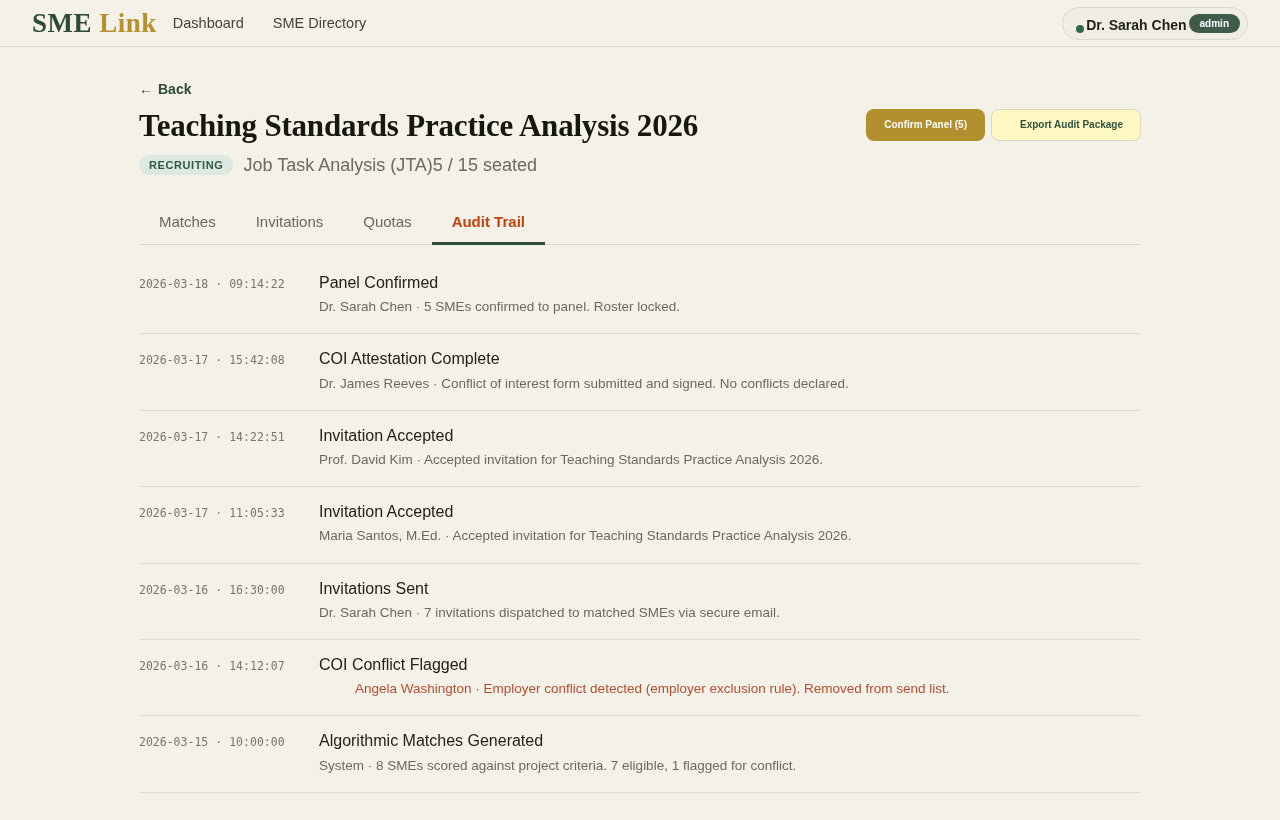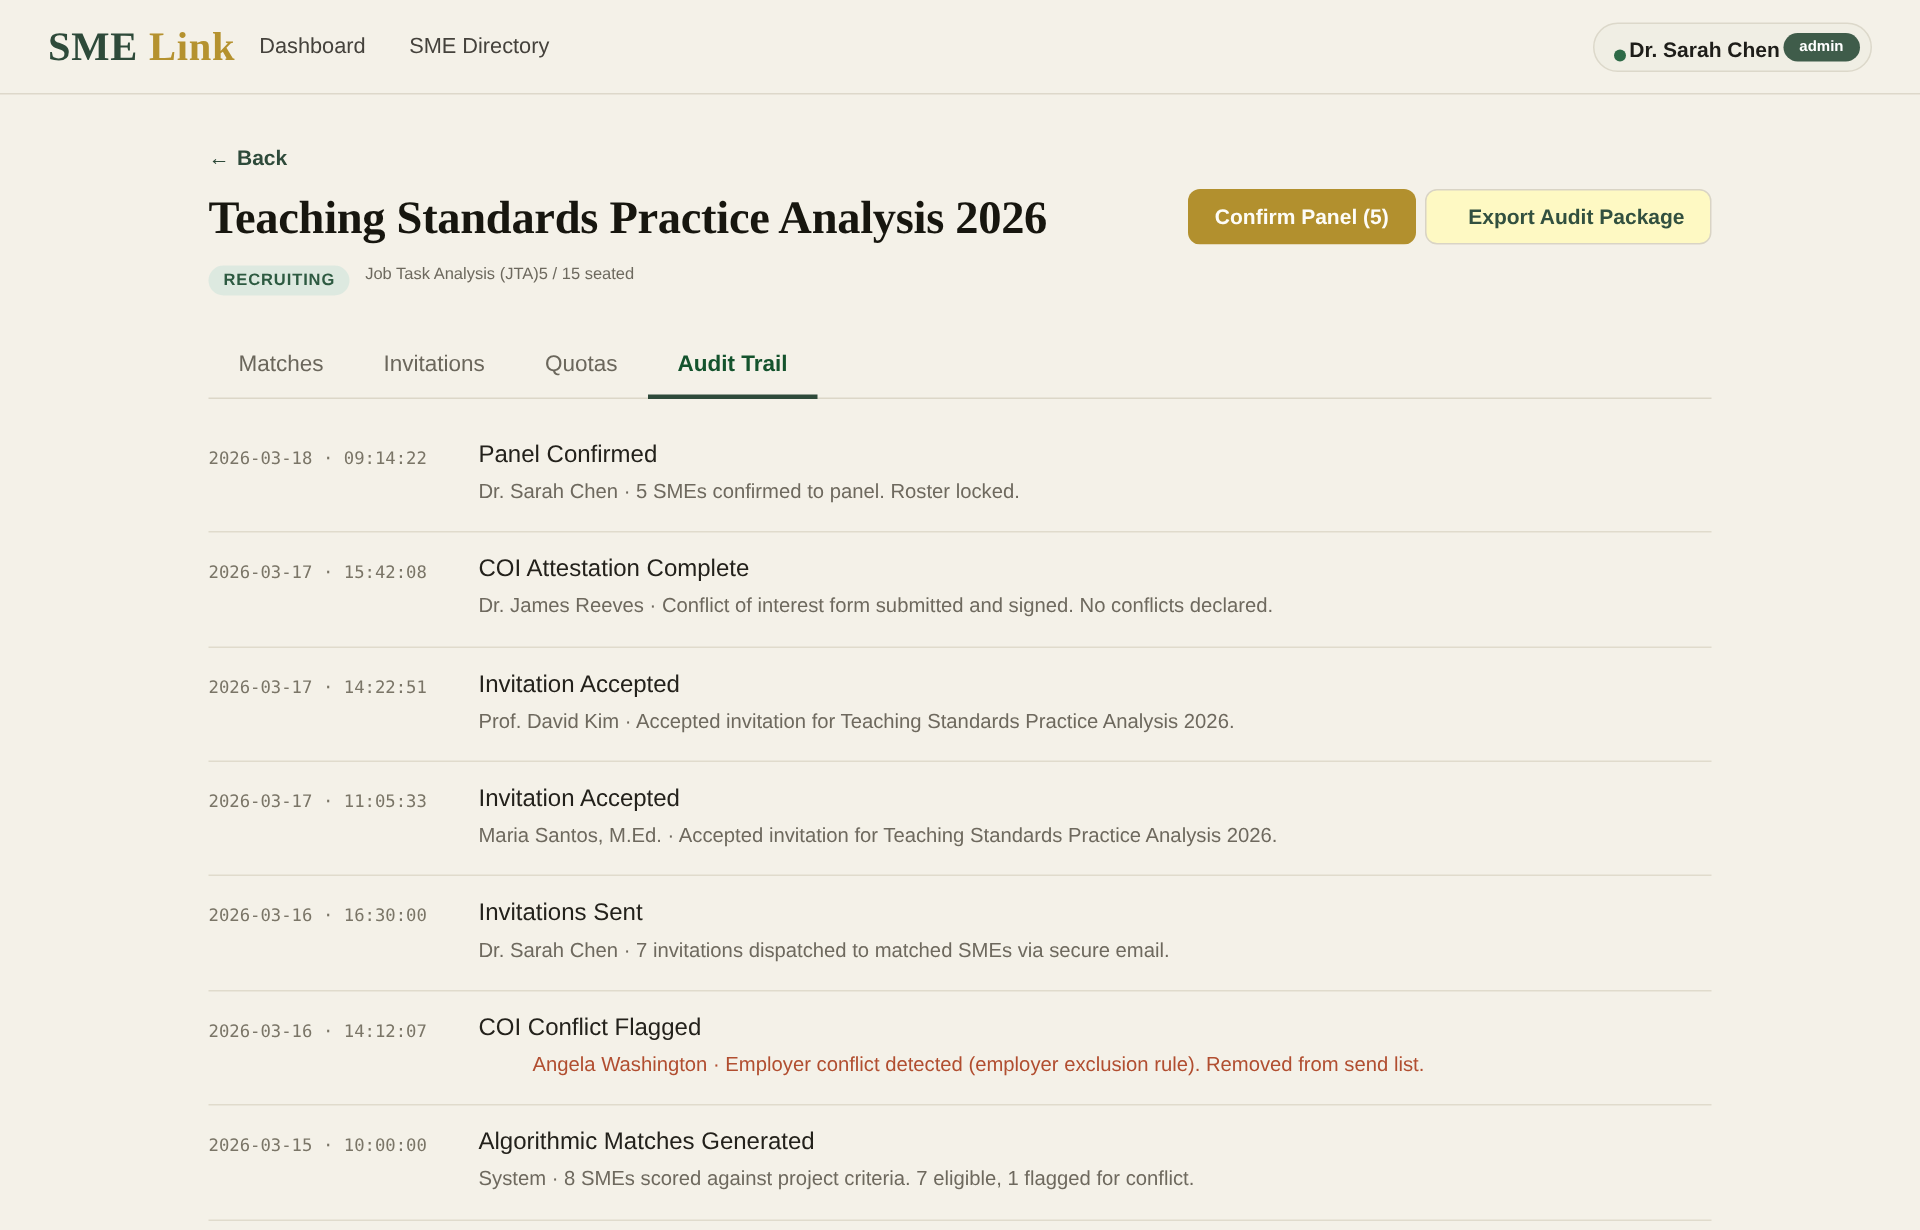--- a/index.html
+++ b/index.html
@@ -7,21 +7,21 @@
   body {
     width: 1280px; height: 820px;
     background: #f4f1e8;
     font-family: "Liberation Sans", sans-serif;
     color: #23211b;
     overflow: hidden;
   }
 
   
   .app-header {
-    height: 63px;
+    height: 47px;
     border-bottom: 1px solid #ddd8ca;
     display: flex;
     align-items: center;
     padding: 0 32px;
   }
   .logo {
     font-family: "Liberation Serif", serif;
     font-weight: 700;
     font-size: 27px;
     letter-spacing: 0.5px;
@@ -90,21 +90,21 @@
     font-family: "Liberation Serif", serif;
     font-size: 31px;
     font-weight: 700;
     color: #17160f;
     line-height: 1;
     letter-spacing: -0.2px;
   }
   .actions { display: flex; gap: 6px; flex: none; }
   .btn {
     font-family: "Liberation Sans", sans-serif;
-    font-size: 14px;
+    font-size: 10px;
     font-weight: 700;
     padding: 9px 17px;
     border-radius: 8px;
     border: 1px solid transparent;
     cursor: pointer;
     line-height: 1.2;
   }
   .btn-primary   { background: #b2902e; color: #fdfcf7; }
   .btn-secondary { background: #fef9c3; color: #32503f; border-color: #d9d4c5; padding-left: 28px; }
 
@@ -116,42 +116,42 @@
   }
   .status-badge {
     background: #dde9e0;
     color: #2d5a41;
     font-size: 11px;
     font-weight: 700;
     letter-spacing: 0.6px;
     padding: 4px 10px;
     border-radius: 12px;
   }
-  .subtitle { font-size: 11px; color: #6d695e; }
+  .subtitle { font-size: 18px; color: #6d695e; }
 
   
   .tabs {
     margin-top: 27px;
     border-bottom: 1px solid #dcd7c8;
     display: flex;
   }
   .tab {
     appearance: none;
     background: none;
     border: none;
     border-bottom: 3px solid transparent;
     margin-bottom: -1px;
     padding: 10px 20px 12px;
     font-family: "Liberation Sans", sans-serif;
     font-size: 15px;
     color: #6b675c;
     cursor: pointer;
   }
   .tab.active {
-    color: #14532d;
+    color: #c2410c;
     font-weight: 700;
     border-bottom-color: #2e4a3a;
   }
 
   
   .audit-list { margin-top: 13px; }
   .audit-entry {
     display: grid;
     grid-template-columns: 180px 1fr;
     padding: 15px 0 17px;

